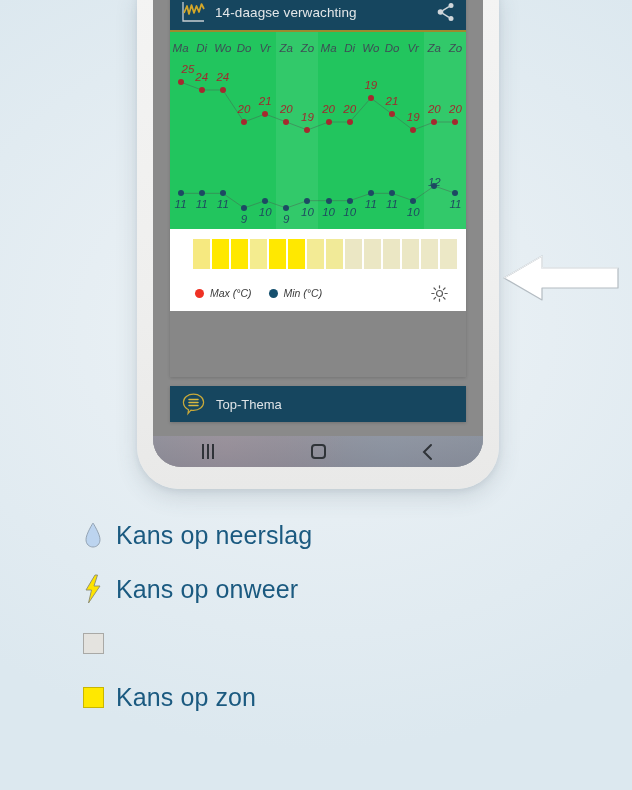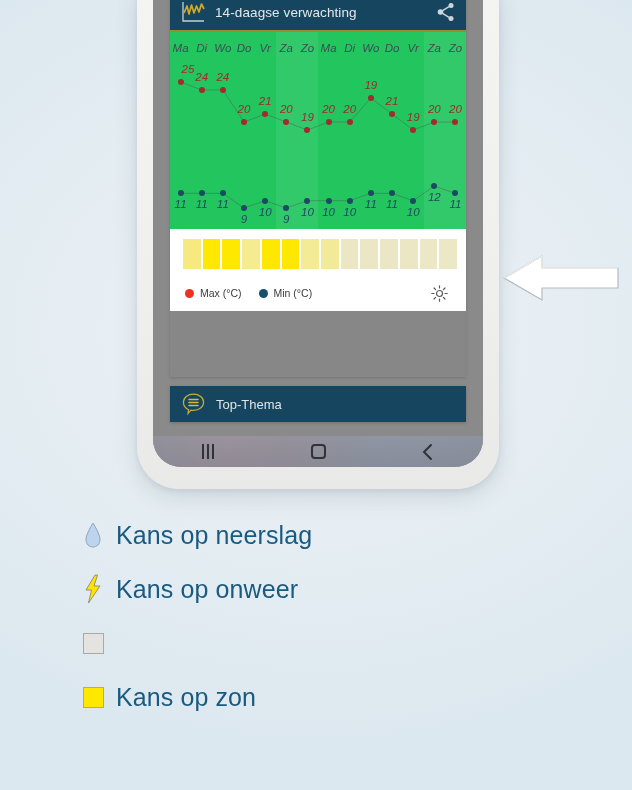--- a/index.html
+++ b/index.html
@@ -124,23 +124,24 @@
     font-size: 11.5px;
     white-space: nowrap;
   }
   .val.max { color: #a02a2e; }
   .val.min { color: #1f4a60; }
   .chart svg.lines { position: absolute; left:0; top:0; }
 
   
   .panel {
     background: #ffffff;
-    padding: 8px 0 0 4px;
+    padding: 8px 0 0 14px;
     height: 82px;
     position: relative;
+    font-style: italic;
   }
   .sun-strip {
     display: flex;
     gap: 2px;
     margin: 2px 9px 0 9px;
     height: 30px;
   }
   .sun-cell { flex: 1 1 0; }
 
   .legend-row {
@@ -336,21 +337,21 @@
               <div class="val min" style="left: 158.571px; top: 173.667px;">10</div>
               <div class="pt min" style="left: 179.714px; top: 168.667px;"></div>
               <div class="val min" style="left: 179.714px; top: 173.667px;">10</div>
               <div class="pt min" style="left: 200.857px; top: 161.333px;"></div>
               <div class="val min" style="left: 200.857px; top: 166.333px;">11</div>
               <div class="pt min" style="left: 222px; top: 161.333px;"></div>
               <div class="val min" style="left: 222px; top: 166.333px;">11</div>
               <div class="pt min" style="left: 243.143px; top: 168.667px;"></div>
               <div class="val min" style="left: 243.143px; top: 173.667px;">10</div>
               <div class="pt min" style="left: 264.286px; top: 154px;"></div>
-              <div class="val min" style="left: 264.286px; top: 159px;">12</div>
+              <div class="val min" style="left: 264.286px; top: 144px;">12</div>
               <div class="pt min" style="left: 285.429px; top: 161.333px;"></div>
               <div class="val min" style="left: 285.429px; top: 166.333px;">11</div>
             </div>
         </div>
 
         <div class="panel">
           <div class="sun-strip" id="sunStrip">
               <div class="sun-cell" style="background: rgb(246, 233, 128);"></div>
               <div class="sun-cell" style="background: rgb(255, 232, 0);"></div>
               <div class="sun-cell" style="background: rgb(255, 232, 0);"></div>

